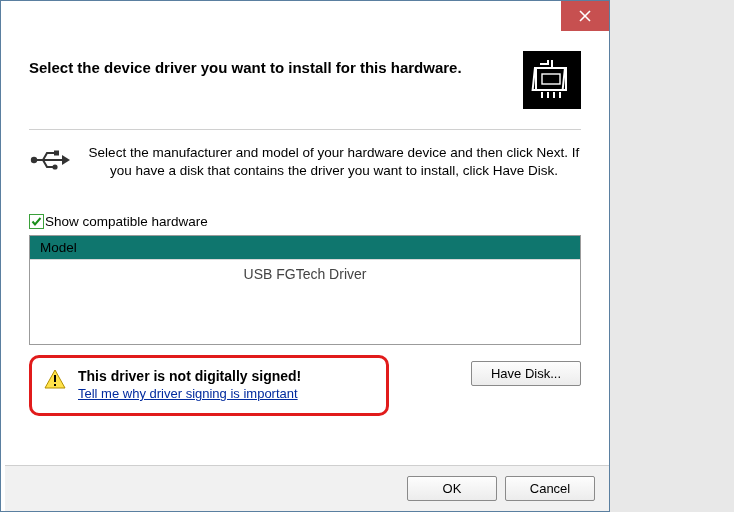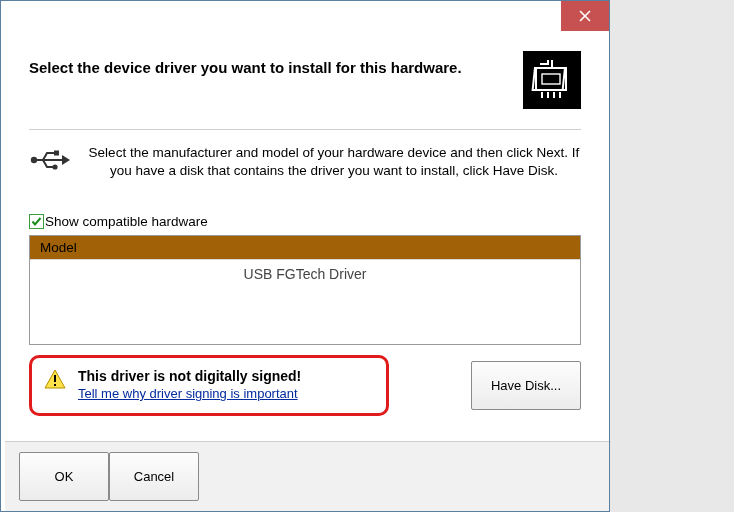--- a/index.html
+++ b/index.html
@@ -104,21 +104,21 @@
   .list-box {
     margin-top: 6px;
     border: 1px solid #9b9b9b;
     height: 110px;
     background: #fff;
   }
   .list-header {
     padding: 4px 10px;
     font-size: 13.5px;
     color: #000;
-    background: #a16207;
+    background: #0f766e;
     border-bottom: 1px solid #d8d8d8;
   }
   .list-item {
     padding: 6px 18px;
     color: #444;
     font-size: 14px;
     text-align: center;
   }
   .warn-section {
     margin-top: 10px;
@@ -150,37 +150,39 @@
   .midrow {
     display:flex;
     align-items:flex-start;
     justify-content: space-between;
   }
   .have-disk-wrap {
     padding-top: 16px;
   }
   .btn {
     min-width: 90px;
-    padding: 16px 16px;
+    padding: 4px 16px;
     background: linear-gradient(#fdfdfd,#ececec);
     border: 1px solid #8a8a8a;
     border-radius: 2px;
     font-size: 13px;
     font-family: inherit;
     cursor: pointer;
   }
   .footer {
     position: absolute;
     bottom: 0;
     left: 4px;
     right: 0;
     border-top: 1px solid #cfcfcf;
     background: #f1f1f1;
     padding: 10px 14px;
     display: flex;
+    justify-content: flex-end;
+    gap: 8px;
   }
 </style>
 </head>
 <body>
 
 <div class="window">
 
   <div class="titlebar">
     <div class="close-btn">
       <svg width="12" height="12" viewBox="0 0 12 12">

